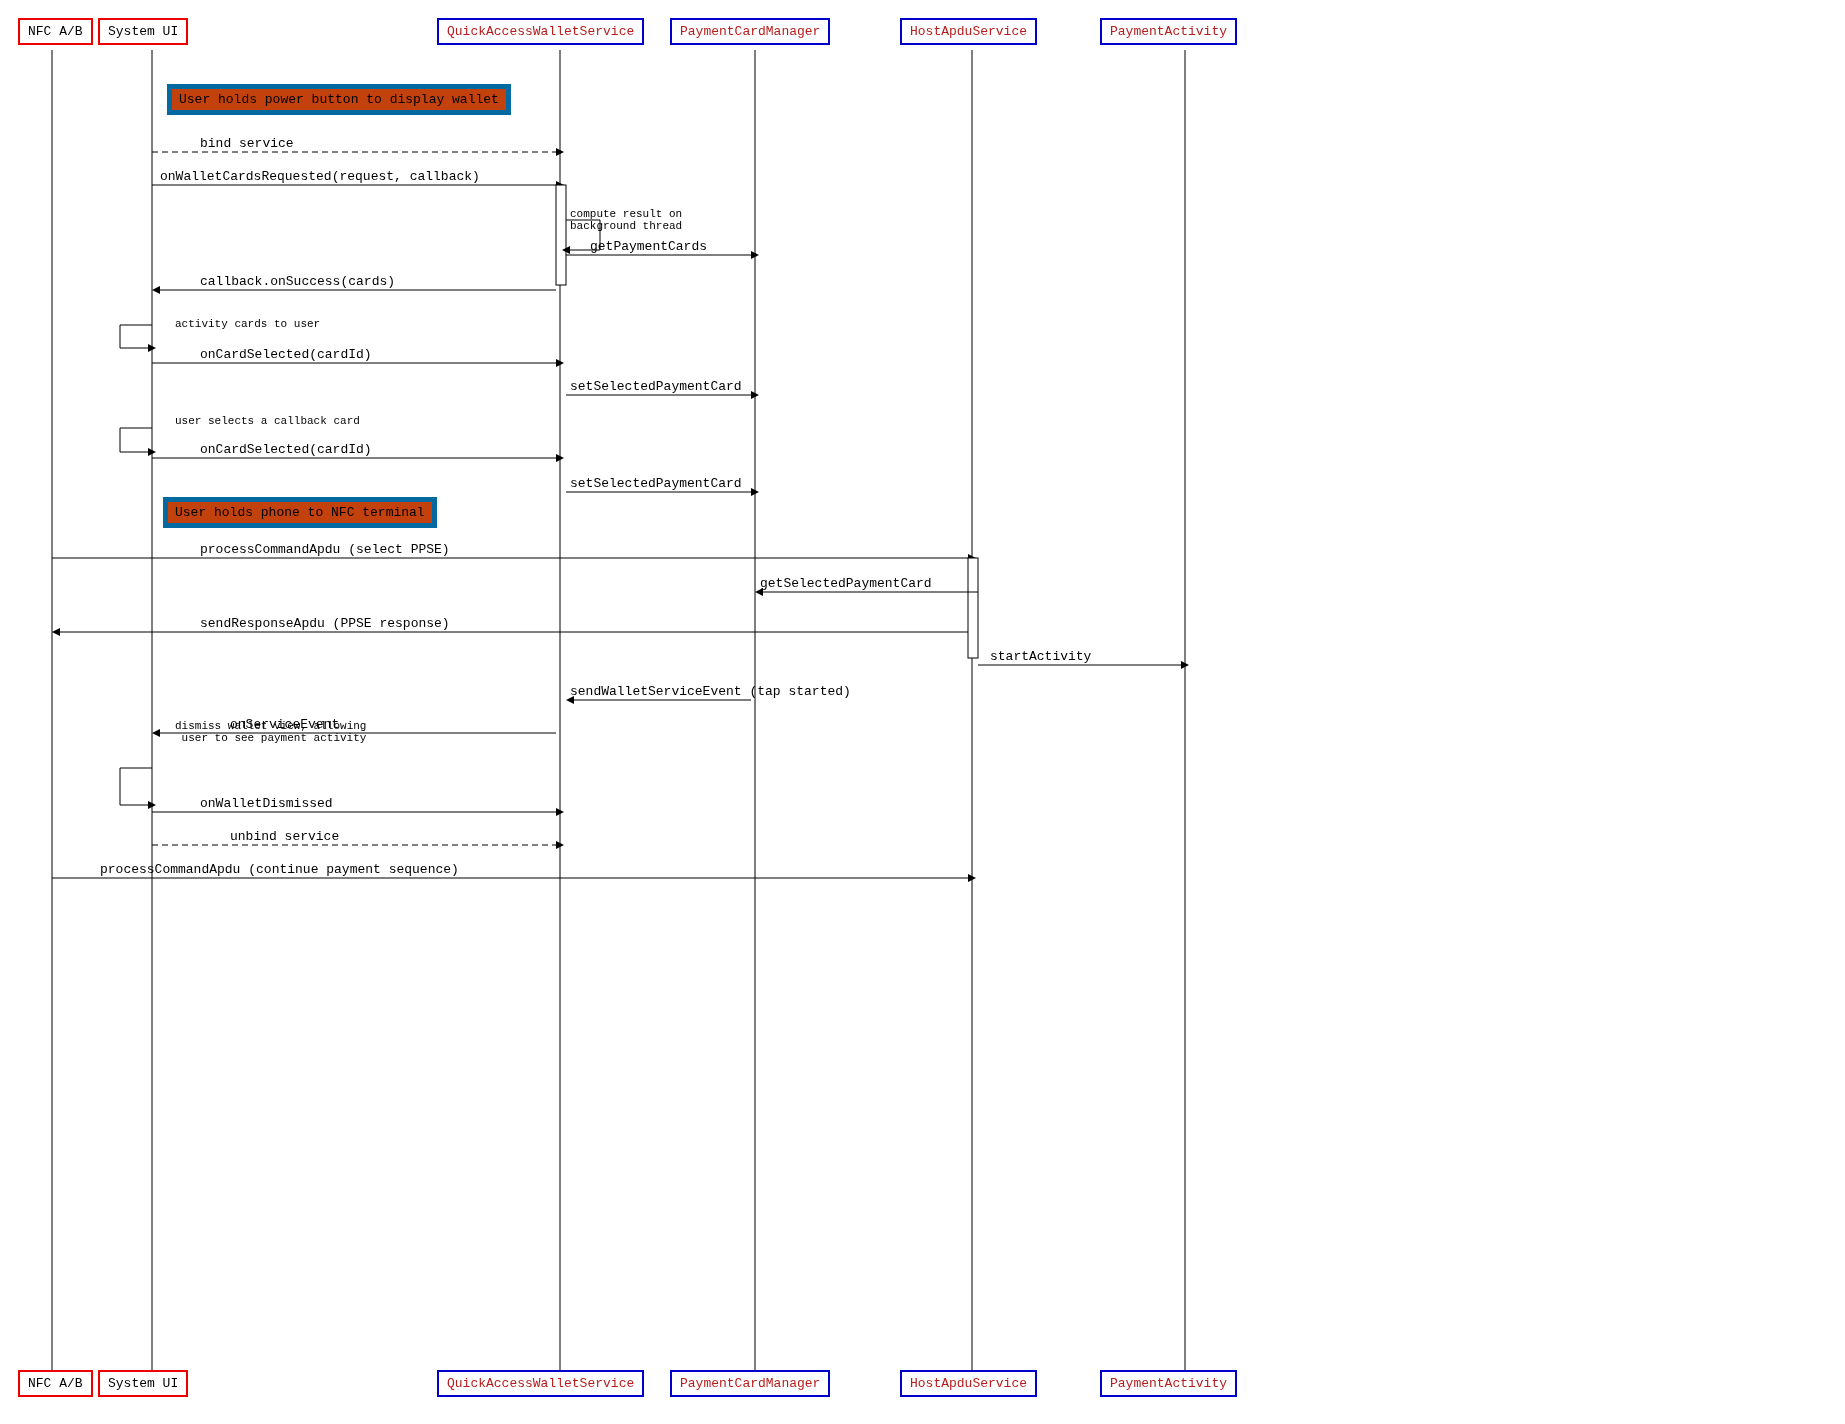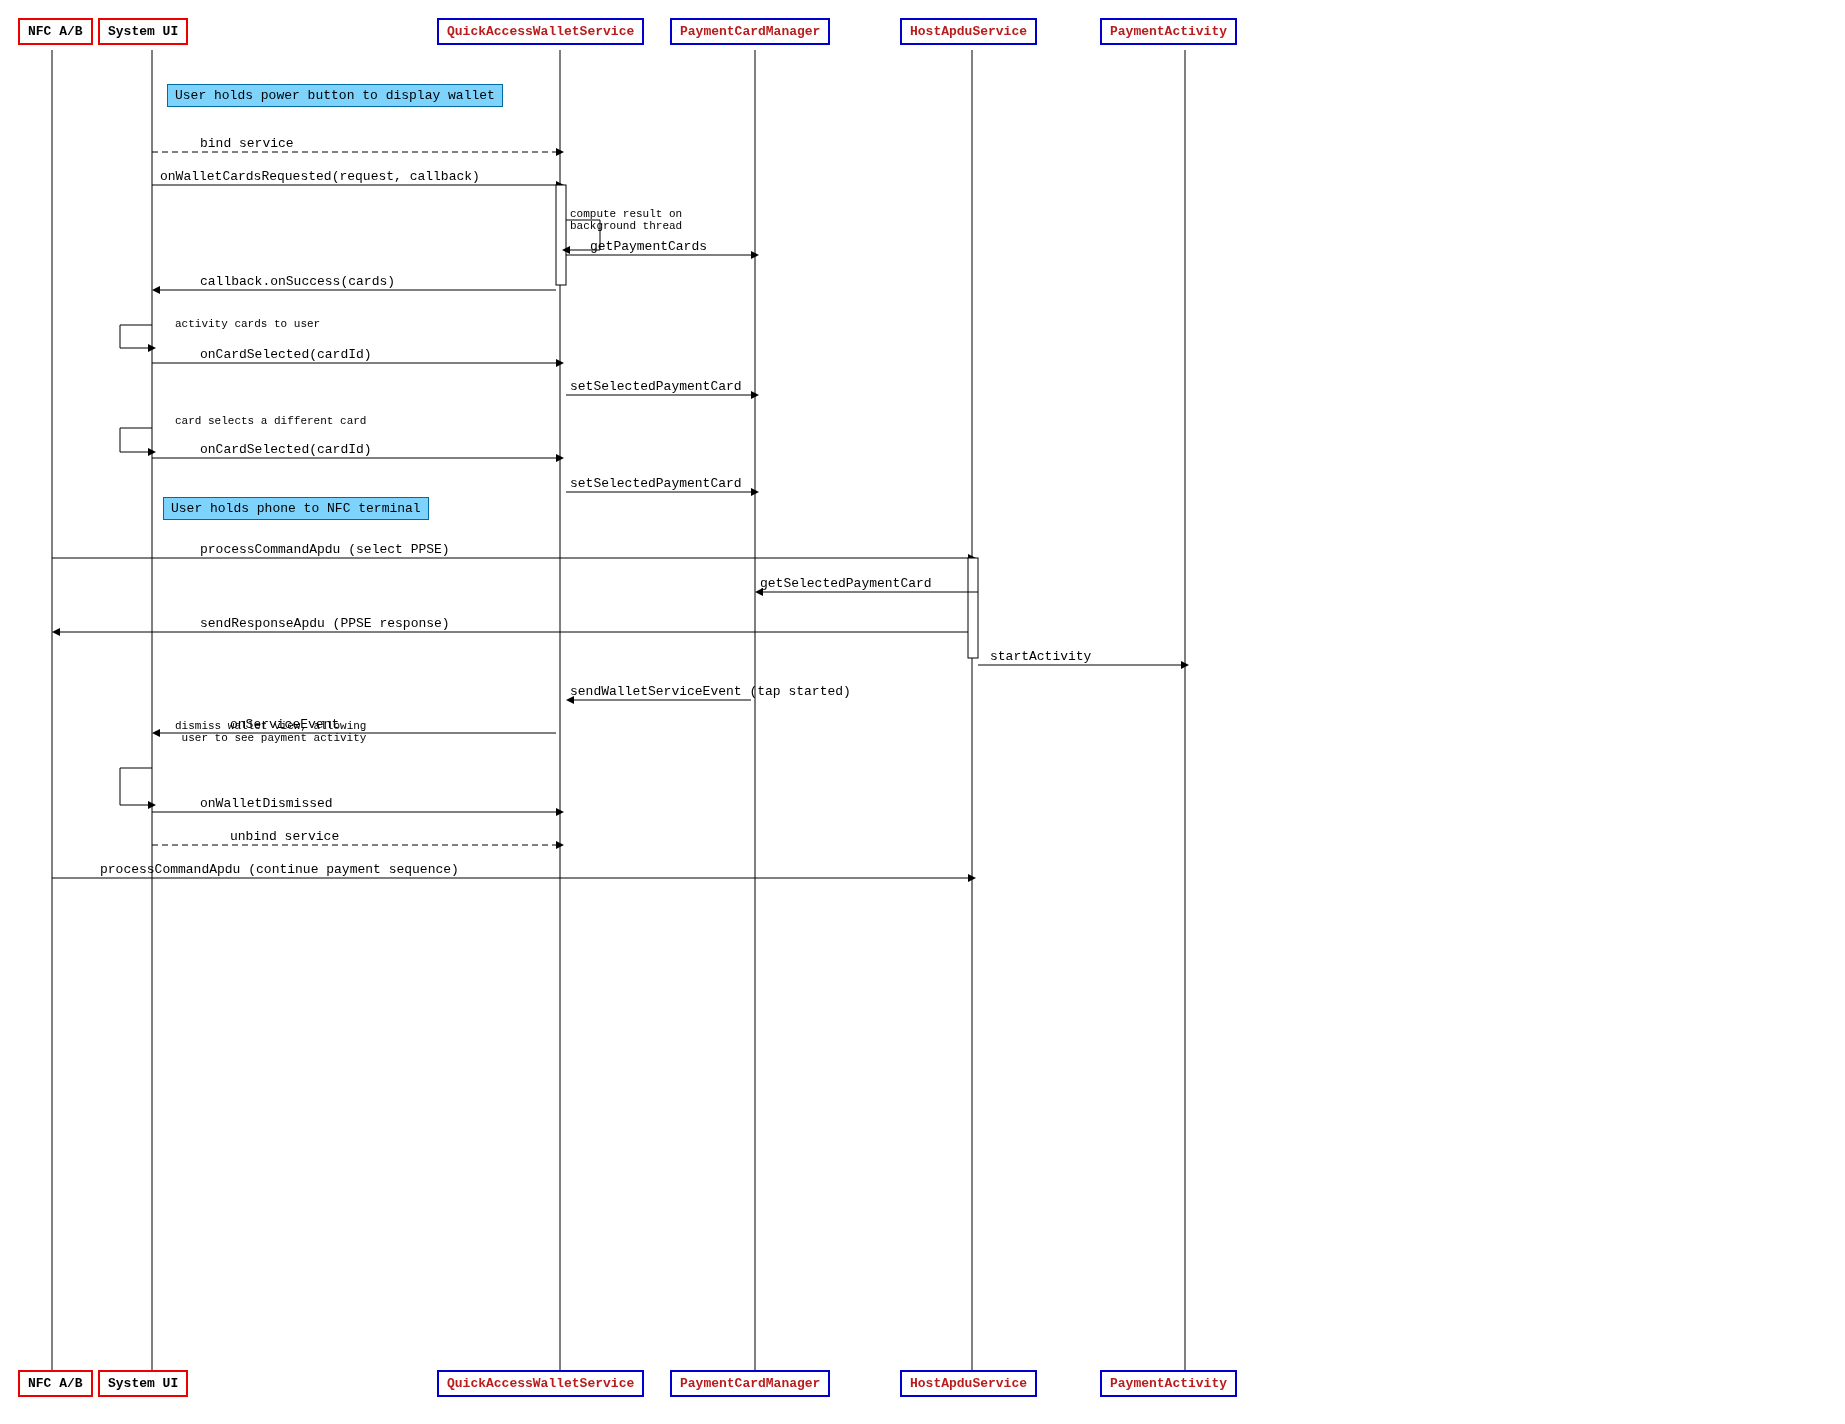--- a/index.html
+++ b/index.html
@@ -19,29 +19,28 @@
     }
     .actor-box {
       position: absolute;
       border: 2px solid;
       padding: 4px 8px;
       background: #fff;
       white-space: nowrap;
       font-family: 'Courier New', Courier, monospace;
       font-size: 13px;
       text-align: center;
-      font-weight: bold;
     }
     .actor-box.red { border-color: #e00; color: #000; }
     .actor-box.blue { border-color: #00c; color: #b91c1c; }
     .note-box {
       position: absolute;
-      border: 1px solid #0369a1;
+      border: 5px solid #0369a1;
       padding: 3px 7px;
-      background: #7dd3fc;
+      background: #c2410c;
       font-family: 'Courier New', Courier, monospace;
       font-size: 13px;
     }
     .arrow-label {
       position: absolute;
       font-family: 'Courier New', Courier, monospace;
       font-size: 11px;
       white-space: nowrap;
     }
     svg.arrows {
@@ -72,21 +71,21 @@
   <div class="actor-box blue" style="left:900px;top:1370px;">HostApduService</div>
   <div class="actor-box blue" style="left:1100px;top:1370px;">PaymentActivity</div>
 
   <div class="note-box" style="left:167px;top:84px;">User holds power button to display wallet</div>
   <div class="note-box" style="left:163px;top:497px;">User holds phone to NFC terminal</div>
 
   <div class="arrow-label" style="left:570px;top:208px;">compute result on<br>background thread</div>
 
   <div class="arrow-label" style="left:175px;top:318px;">activity cards to user</div>
 
-  <div class="arrow-label" style="left:175px;top:415px;">card selects a different card</div>
+  <div class="arrow-label" style="left:175px;top:415px;">user selects a callback card</div>
 
   <div class="arrow-label" style="left:175px;top:720px;text-align:right;">dismiss wallet view, allowing<br>user to see payment activity</div>
 
   <svg class="arrows">
 
     <line x1="52" y1="50" x2="52" y2="1370" stroke="#000" stroke-width="1"></line>
 
     <line x1="152" y1="50" x2="152" y2="1370" stroke="#000" stroke-width="1"></line>
 
     <line x1="560" y1="50" x2="560" y2="1370" stroke="#000" stroke-width="1"></line>

